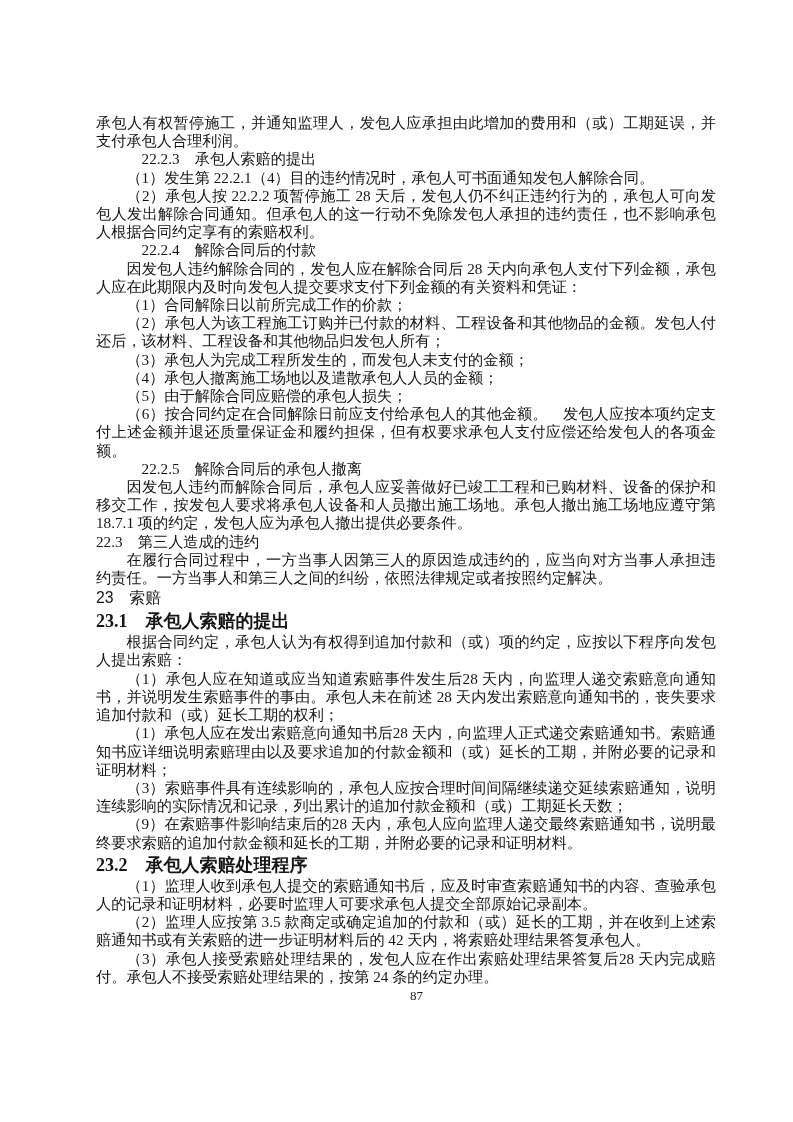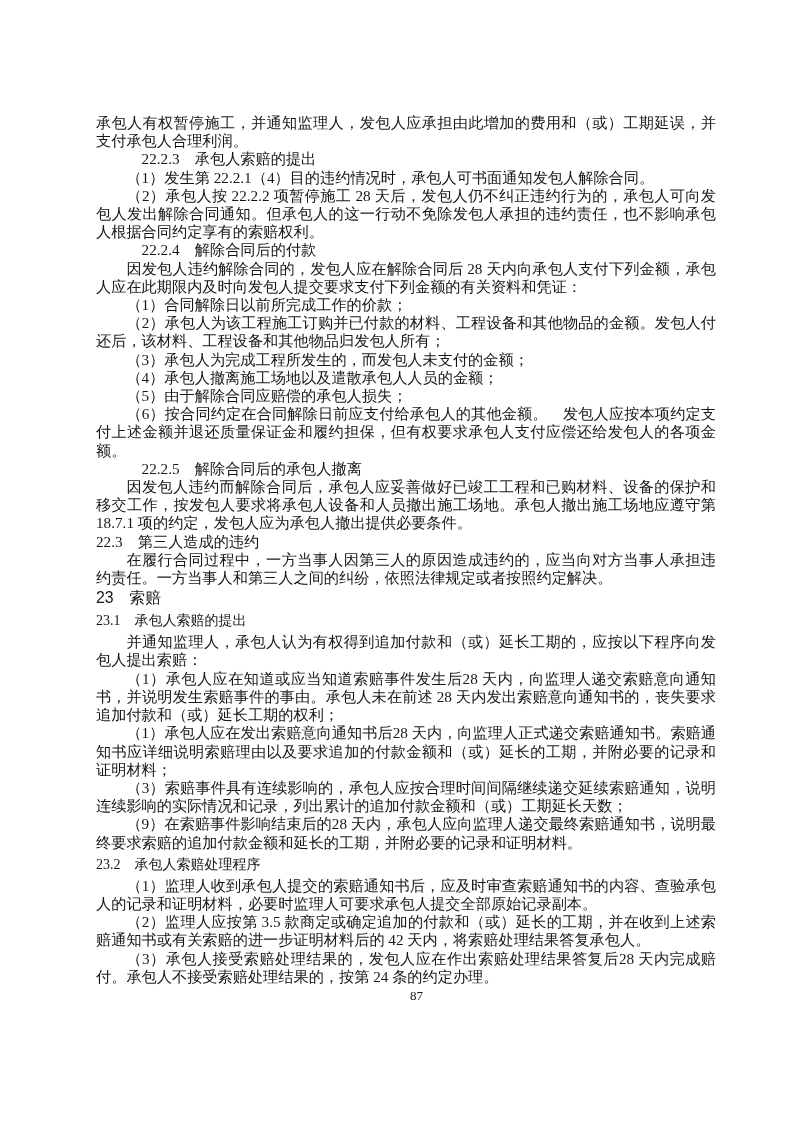--- a/index.html
+++ b/index.html
@@ -54,23 +54,23 @@
   
   .hd1 {
     font-size: 15.8px;
     line-height: 19px;
     font-weight: normal;
     margin: 1px 0 3px 0 !important;
     font-family: "Liberation Sans", "DejaVu Sans", "Liberation Serif", serif;
   }
   
   .hd2l {
-    font-size: 14px;
+    font-size: 18px;
     line-height: 22px;
-    font-weight: normal;
+    font-weight: bold;
     margin: 2px 0 1px 0 !important;
   }
   .footer {
     position: absolute;
     top: 988px;
     left: 0;
     width: 100%;
     text-align: center;
     font-size: 13px;
     color: #1a1a1a;
@@ -93,21 +93,21 @@
       <p class="para ind">（3）承包人为完成工程所发生的，而发包人未支付的金额；</p>
       <p class="para ind">（4）承包人撤离施工场地以及遣散承包人人员的金额；</p>
       <p class="para ind">（5）由于解除合同应赔偿的承包人损失；</p>
       <p class="para ind">（6）按合同约定在合同解除日前应支付给承包人的其他金额。　发包人应按本项约定支付上述金额并退还质量保证金和履约担保，但有权要求承包人支付应偿还给发包人的各项金额。</p>
       <p class="hd3">22.2.5　解除合同后的承包人撤离</p>
       <p class="para ind">因发包人违约而解除合同后，承包人应妥善做好已竣工工程和已购材料、设备的保护和移交工作，按发包人要求将承包人设备和人员撤出施工场地。承包人撤出施工场地应遵守第 18.7.1 项的约定，发包人应为承包人撤出提供必要条件。</p>
       <p class="hd2">22.3　第三人造成的违约</p>
       <p class="para ind">在履行合同过程中，一方当事人因第三人的原因造成违约的，应当向对方当事人承担违约责任。一方当事人和第三人之间的纠纷，依照法律规定或者按照约定解决。</p>
       <p class="hd1">23　索赔</p>
       <p class="hd2l">23.1　承包人索赔的提出</p>
-      <p class="para ind">并通知监理人，承包人认为有权得到追加付款和（或）延长工期的，应按以下程序向发包人提出索赔：</p>
+      <p class="para ind">根据合同约定，承包人认为有权得到追加付款和（或）项的约定，应按以下程序向发包人提出索赔：</p>
       <p class="para ind">（1）承包人应在知道或应当知道索赔事件发生后28 天内，向监理人递交索赔意向通知书，并说明发生索赔事件的事由。承包人未在前述 28 天内发出索赔意向通知书的，丧失要求追加付款和（或）延长工期的权利；</p>
       <p class="para ind">（1）承包人应在发出索赔意向通知书后28 天内，向监理人正式递交索赔通知书。索赔通知书应详细说明索赔理由以及要求追加的付款金额和（或）延长的工期，并附必要的记录和证明材料；</p>
       <p class="para ind">（3）索赔事件具有连续影响的，承包人应按合理时间间隔继续递交延续索赔通知，说明连续影响的实际情况和记录，列出累计的追加付款金额和（或）工期延长天数；</p>
       <p class="para ind">（9）在索赔事件影响结束后的28 天内，承包人应向监理人递交最终索赔通知书，说明最终要求索赔的追加付款金额和延长的工期，并附必要的记录和证明材料。</p>
       <p class="hd2l">23.2　承包人索赔处理程序</p>
       <p class="para ind">（1）监理人收到承包人提交的索赔通知书后，应及时审查索赔通知书的内容、查验承包人的记录和证明材料，必要时监理人可要求承包人提交全部原始记录副本。</p>
       <p class="para ind">（2）监理人应按第 3.5 款商定或确定追加的付款和（或）延长的工期，并在收到上述索赔通知书或有关索赔的进一步证明材料后的 42 天内，将索赔处理结果答复承包人。</p>
       <p class="para ind">（3）承包人接受索赔处理结果的，发包人应在作出索赔处理结果答复后28 天内完成赔付。承包人不接受索赔处理结果的，按第 24 条的约定办理。</p>
     </div>
   <div class="footer">87</div>

